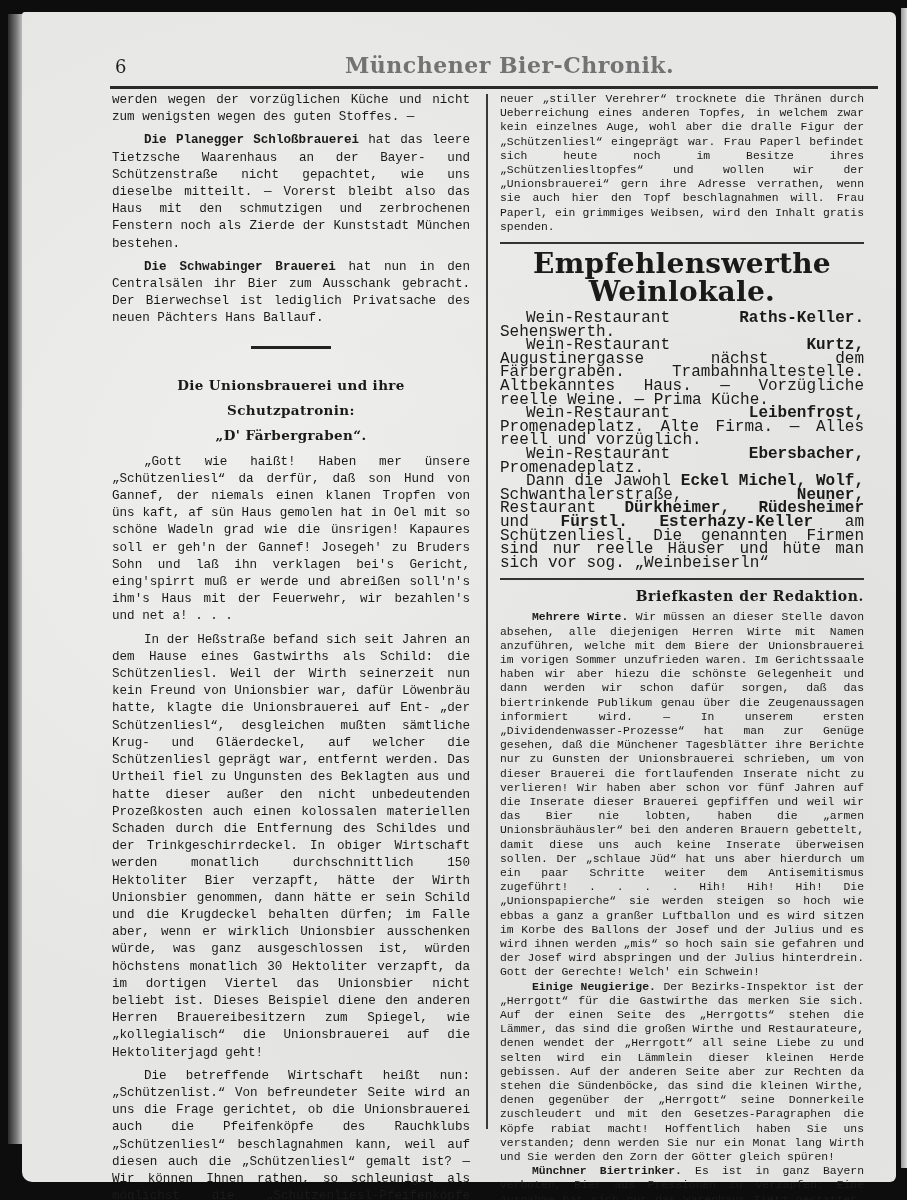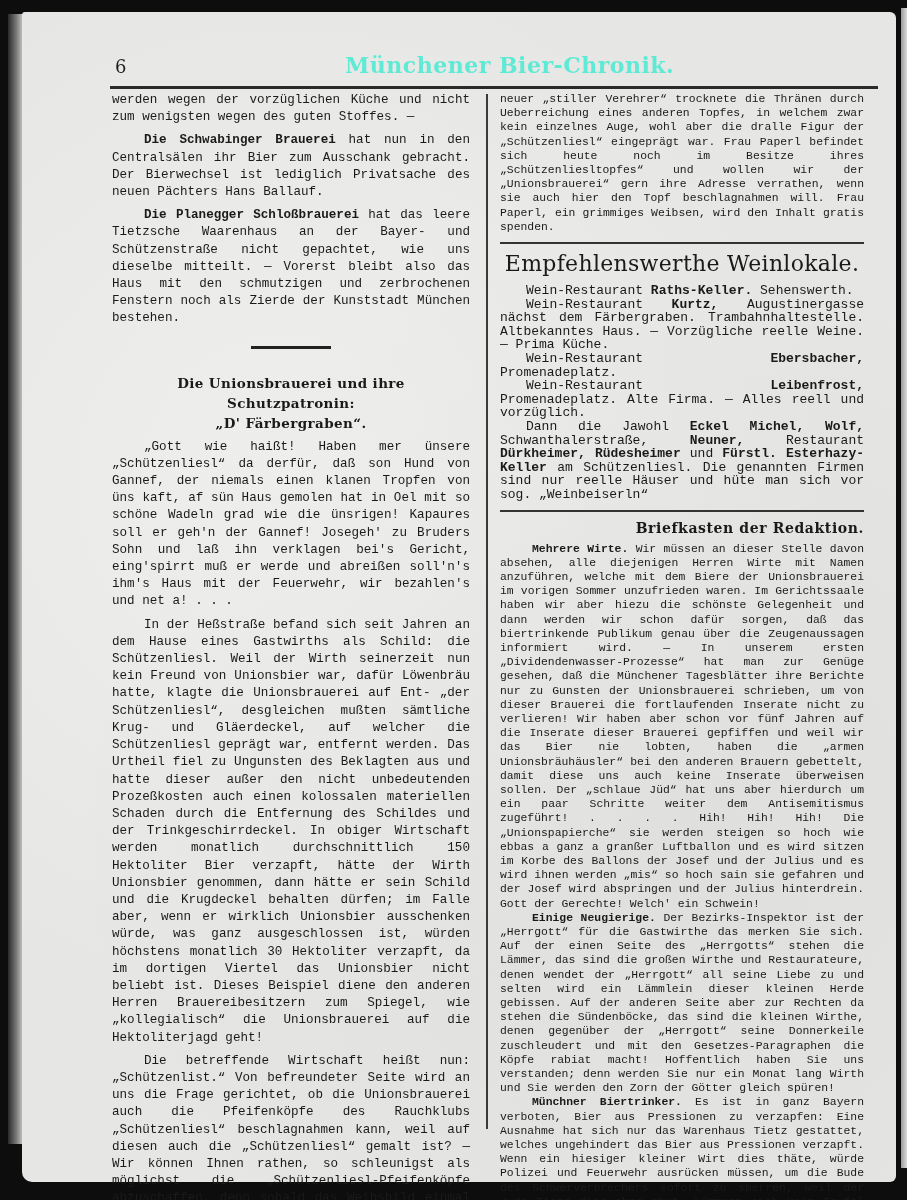--- a/index.html
+++ b/index.html
@@ -23,52 +23,52 @@
     border-radius: 3px 6px 6px 10px;
   }
   .header {
     position: absolute; left: 115px; top: 52px; width: 760px; height: 30px;
   }
   .page-number {
     position: absolute; left: 0; top: 4px; font-size: 18px; color: #1e1e1e;
   }
   .masthead {
     position: absolute; left: 230px; top: 0; font-size: 22px; font-weight: bold;
-    letter-spacing: 0.5px; color: #5eead4; font-family: "DejaVu Serif", serif;
+    letter-spacing: 0.5px; color: #737373; font-family: "DejaVu Serif", serif;
   }
   .header-rule {
     position: absolute; left: 110px; top: 86px; width: 768px; height: 3px; background: #2a2a2a;
   }
   .column-divider {
     position: absolute; left: 486px; top: 94px; width: 2px; height: 1035px; background: #3a3a3a;
   }
   .col {
     position: absolute; top: 92px; color: #1a1a1a; font-size: 12.6px; line-height: 17.2px;
     text-align: justify; font-family: "DejaVu Serif", serif;
   }
   .col-left { left: 112px; width: 358px; }
   .col-right { left: 500px; width: 364px; font-size: 11.4px; line-height: 14.2px; }
   p { margin: 0; text-indent: 0; font-family: Liberation Mono, monospace; }
   .indent { text-indent: 32px; }
   .gap-s { margin-top: 6px; }
   .gap-l { margin-top: 20px; }
   b, .bold { font-weight: bold; }
   .article-title {
-    text-align: center; font-weight: bold; font-size: 13.5px; line-height: 20px;
+    text-align: center; font-weight: bold; font-size: 13.5px; line-height: 25px;
     letter-spacing: 0.4px; margin-top: 24px;
   }
   .short-rule {
     width: 80px; height: 3px; background: #222; margin: 18px auto 0 auto;
   }
   .rule-full { height: 2px; background: #333; margin: 8px 0 6px 0; }
   .ad-title {
-    text-align: center; font-size: 22px; line-height: 28px; font-weight: normal;
+    text-align: center; font-size: 28px; line-height: 28px; font-weight: bold;
     margin: 4px 0 6px 0; letter-spacing: 0.3px;
   }
-  .ad-line { font-size: 13px; line-height: 13.6px; }
+  .ad-line { font-size: 16px; line-height: 13.6px; }
   .ad-indent { text-indent: 26px; }
   .section-title {
     text-align: right; font-weight: bold; font-size: 14px; line-height: 20px; letter-spacing: 0.6px;
     margin: 6px 0 4px 0;
   }
   .spaced { letter-spacing: 1.6px; }
 </style>
 </head>
 <body>
 
@@ -80,23 +80,23 @@
 <div class="header">
   <span class="page-number">6</span>
   <span class="masthead">Münchener Bier-Chronik.</span>
 </div>
 <div class="header-rule"></div>
 <div class="column-divider"></div>
 
 <div class="col col-left">
   <p>werden wegen der vorzüglichen Küche und nicht zum wenigsten wegen des guten Stoffes. —</p>
 
+  <p class="indent gap-s"><b>Die Planegger Schloßbrauerei</b><span> hat das leere Tietzsche Waarenhaus an der Bayer- und Schützenstraße nicht gepachtet, wie uns dieselbe mitteilt. — Vorerst bleibt also das Haus mit den schmutzigen und zerbrochenen Fenstern noch als Zierde der Kunststadt München bestehen.</span></p>
+
   <p class="indent gap-s"><b>Die Schwabinger Brauerei</b><span> hat nun in den Centralsälen ihr Bier zum Ausschank gebracht. Der Bierwechsel ist lediglich Privatsache des neuen Pächters Hans Ballauf.</span></p>
-
-  <p class="indent gap-s"><b>Die Planegger Schloßbrauerei</b><span> hat das leere Tietzsche Waarenhaus an der Bayer- und Schützenstraße nicht gepachtet, wie uns dieselbe mitteilt. — Vorerst bleibt also das Haus mit den schmutzigen und zerbrochenen Fenstern noch als Zierde der Kunststadt München bestehen.</span></p>
 
   <div class="short-rule"></div>
 
   <div class="article-title">
     <div>Die Unionsbrauerei und ihre Schutzpatronin:</div>
     <div>„D' Färbergraben“.</div>
   </div>
 
   <p class="indent gap-s">„Gott wie haißt! Haben mer ünsere „Schützenliesl“ da derfür, daß son Hund von Gannef, der niemals einen klanen Tropfen von üns kaft, af sün Haus gemolen hat in Oel mit so schöne Wadeln grad wie die ünsrigen! Kapaures soll er geh'n der Gannef! Josegeh' zu Bruders Sohn und laß ihn verklagen bei's Gericht, eing'spirrt muß er werde und abreißen soll'n's ihm's Haus mit der Feuerwehr, wir bezahlen's und net a! . . .</p>
   <p class="indent gap-s">In der Heßstraße befand sich seit Jahren an dem Hause eines Gastwirths als Schild: die Schützenliesl. Weil der Wirth seinerzeit nun kein Freund von Unionsbier war, dafür Löwenbräu hatte, klagte die Unionsbrauerei auf Ent- „der Schützenliesl“, desgleichen mußten sämtliche Krug- und Gläerdeckel, auf welcher die Schützenliesl geprägt war, entfernt werden. Das Urtheil fiel zu Ungunsten des Beklagten aus und hatte dieser außer den nicht unbedeutenden Prozeßkosten auch einen kolossalen materiellen Schaden durch die Entfernung des Schildes und der Trinkgeschirrdeckel. In obiger Wirtschaft werden monatlich durchschnittlich 150 Hektoliter Bier verzapft, hätte der Wirth Unionsbier genommen, dann hätte er sein Schild und die Krugdeckel behalten dürfen; im Falle aber, wenn er wirklich Unionsbier ausschenken würde, was ganz ausgeschlossen ist, würden höchstens monatlich 30 Hektoliter verzapft, da im dortigen Viertel das Unionsbier nicht beliebt ist. Dieses Beispiel diene den anderen Herren Brauereibesitzern zum Spiegel, wie „kollegialisch“ die Unionsbrauerei auf die Hektoliterjagd geht!</p>
@@ -107,22 +107,22 @@
 
 <div class="col col-right">
   <p>neuer „stiller Verehrer“ trocknete die Thränen durch Ueberreichung eines anderen Topfes, in welchem zwar kein einzelnes Auge, wohl aber die dralle Figur der „Schützenliesl“ eingeprägt war. Frau Paperl befindet sich heute noch im Besitze ihres „Schützenliesltopfes“ und wollen wir der „Unionsbrauerei“ gern ihre Adresse verrathen, wenn sie auch hier den Topf beschlagnahmen will. Frau Paperl, ein grimmiges Weibsen, wird den Inhalt gratis spenden.</p>
 
   <div class="rule-full"></div>
   <div class="ad-title">Empfehlenswerthe Weinlokale.</div>
 
   <div>
     <p class="ad-line ad-indent"><span>Wein-Restaurant </span><b>Raths-Keller.</b><span> Sehenswerth.</span></p>
     <p class="ad-line ad-indent"><span>Wein-Restaurant </span><b>Kurtz,</b><span> Augustinergasse nächst dem Färbergraben. Trambahnhaltestelle. Altbekanntes Haus. — Vorzügliche reelle Weine. — Prima Küche.</span></p>
+    <p class="ad-line ad-indent"><span>Wein-Restaurant </span><b>Leibenfrost,</b><span> Promenadeplatz. Alte Firma. — Alles reell und vorzüglich.</span></p>
     <p class="ad-line ad-indent"><span>Wein-Restaurant </span><b>Ebersbacher,</b><span> Promenadeplatz.</span></p>
-    <p class="ad-line ad-indent"><span>Wein-Restaurant </span><b>Leibenfrost,</b><span> Promenadeplatz. Alte Firma. — Alles reell und vorzüglich.</span></p>
     <p class="ad-line ad-indent"><span>Dann die Jawohl </span><b>Eckel Michel, Wolf,</b><span> Schwanthalerstraße, </span><b>Neuner,</b><span> Restaurant </span><b>Dürkheimer, Rüdesheimer</b><span> und </span><b>Fürstl. Esterhazy-Keller</b><span> am Schützenliesl. Die genannten Firmen sind nur reelle Häuser und hüte man sich vor sog. „Weinbeiserln“</span></p>
   </div>
 
   <div class="rule-full"></div>
   <div class="section-title">Briefkasten der Redaktion.</div>
 
   <p class="indent"><b>Mehrere Wirte.</b><span> Wir müssen an dieser Stelle davon absehen, alle diejenigen Herren Wirte mit Namen anzuführen, welche mit dem Biere der Unionsbrauerei im vorigen Sommer unzufrieden waren. Im Gerichtssaale haben wir aber hiezu die schönste Gelegenheit und dann werden wir schon dafür sorgen, daß das biertrinkende Publikum genau über die Zeugenaussagen informiert wird. — In unserem ersten „Dividendenwasser-Prozesse“ hat man zur Genüge gesehen, daß die Münchener Tagesblätter ihre Berichte nur zu Gunsten der Unionsbrauerei schrieben, um von dieser Brauerei die fortlaufenden Inserate nicht zu verlieren! Wir haben aber schon vor fünf Jahren auf die Inserate dieser Brauerei gepfiffen und weil wir das Bier nie lobten, haben die „armen Unionsbräuhäusler“ bei den anderen Brauern gebettelt, damit diese uns auch keine Inserate überweisen sollen. Der „schlaue Jüd“ hat uns aber hierdurch um ein paar Schritte weiter dem Antisemitismus zugeführt! . . . . Hih! Hih! Hih! Die „Unionspapierche“ sie werden steigen so hoch wie ebbas a ganz a granßer Luftballon und es wird sitzen im Korbe des Ballons der Josef und der Julius und es wird ihnen werden „mis“ so hoch sain sie gefahren und der Josef wird abspringen und der Julius hinterdrein. Gott der Gerechte! Welch' ein Schwein!</span></p>
   <p class="indent"><b>Einige Neugierige.</b><span> Der Bezirks-Inspektor ist der „Herrgott“ für die Gastwirthe das merken Sie sich. Auf der einen Seite des „Herrgotts“ stehen die Lämmer, das sind die großen Wirthe und Restaurateure, denen wendet der „Herrgott“ all seine Liebe zu und selten wird ein Lämmlein dieser kleinen Herde gebissen. Auf der anderen Seite aber zur Rechten da stehen die Sündenböcke, das sind die kleinen Wirthe, denen gegenüber der „Herrgott“ seine Donnerkeile zuschleudert und mit den Gesetzes-Paragraphen die Köpfe rabiat macht! Hoffentlich haben Sie uns verstanden; denn werden Sie nur ein Monat lang Wirth und Sie werden den Zorn der Götter gleich spüren!</span></p>
   <p class="indent"><b>Münchner Biertrinker.</b><span> Es ist in ganz Bayern verboten, Bier aus Pressionen zu verzapfen: Eine Ausnahme hat sich nur das Warenhaus Tietz gestattet, welches ungehindert das Bier aus Pressionen verzapft. Wenn ein hiesiger kleiner Wirt dies thäte, würde Polizei und Feuerwehr ausrücken müssen, um die Bude des Schwerverbrechers sofort zu sperren, weil der Jude Tietz dies aber thut, kümmert sich kein Teufel darum, oder es werden höchstens ein paar Bogen Papier verschmiert und die Geschichte bleibt beim Alten! Das ist die Willkür, mit der man von Oben herab die Bürger behandelt. Wenn ein kleiner Wirt einen Besen im Pissoir stehen hat, dann verbietet dies der Bezirks-Inspektor, wenn aber ein Pissoir eines Brauerei Ausschanks ein ganzes Lager von allerlei Gerümpel ist, das sieht Niemand! Darum lasse sich keiner ungerecht behandeln!</span></p>
   <p class="indent"><b>Ein Leser.</b><span> Sie fragen, ob wir in einem hiesigen Witzblatt gelesen haben, daß der Vertreter der Unionsbrauerei, der Israelit Guttentag, in der Sylvesternacht von einer resoluten Wirtin ein paar „Watschen“ erhalten hat? Jawohl, das haben wir gelesen und nachträglich auch erfahren, daß dies die Wirthin Frau Kobel „zum Kappler“ war. Jedenfalls ist diese Frau tief beleidigt worden, sonst hätte sie nicht gleich mit Watschen aufgewartet! „Au waih g'schrial Das war a „miser“ Neujahrsanfang! Eine Bauernregel sagt: Wie's am Sylvester war, ist's im ganzen Jahr! Ergo: Ehe das Jahr 'rum ist, hat dieser Jud keinen Kopf mehr!</span></p>

